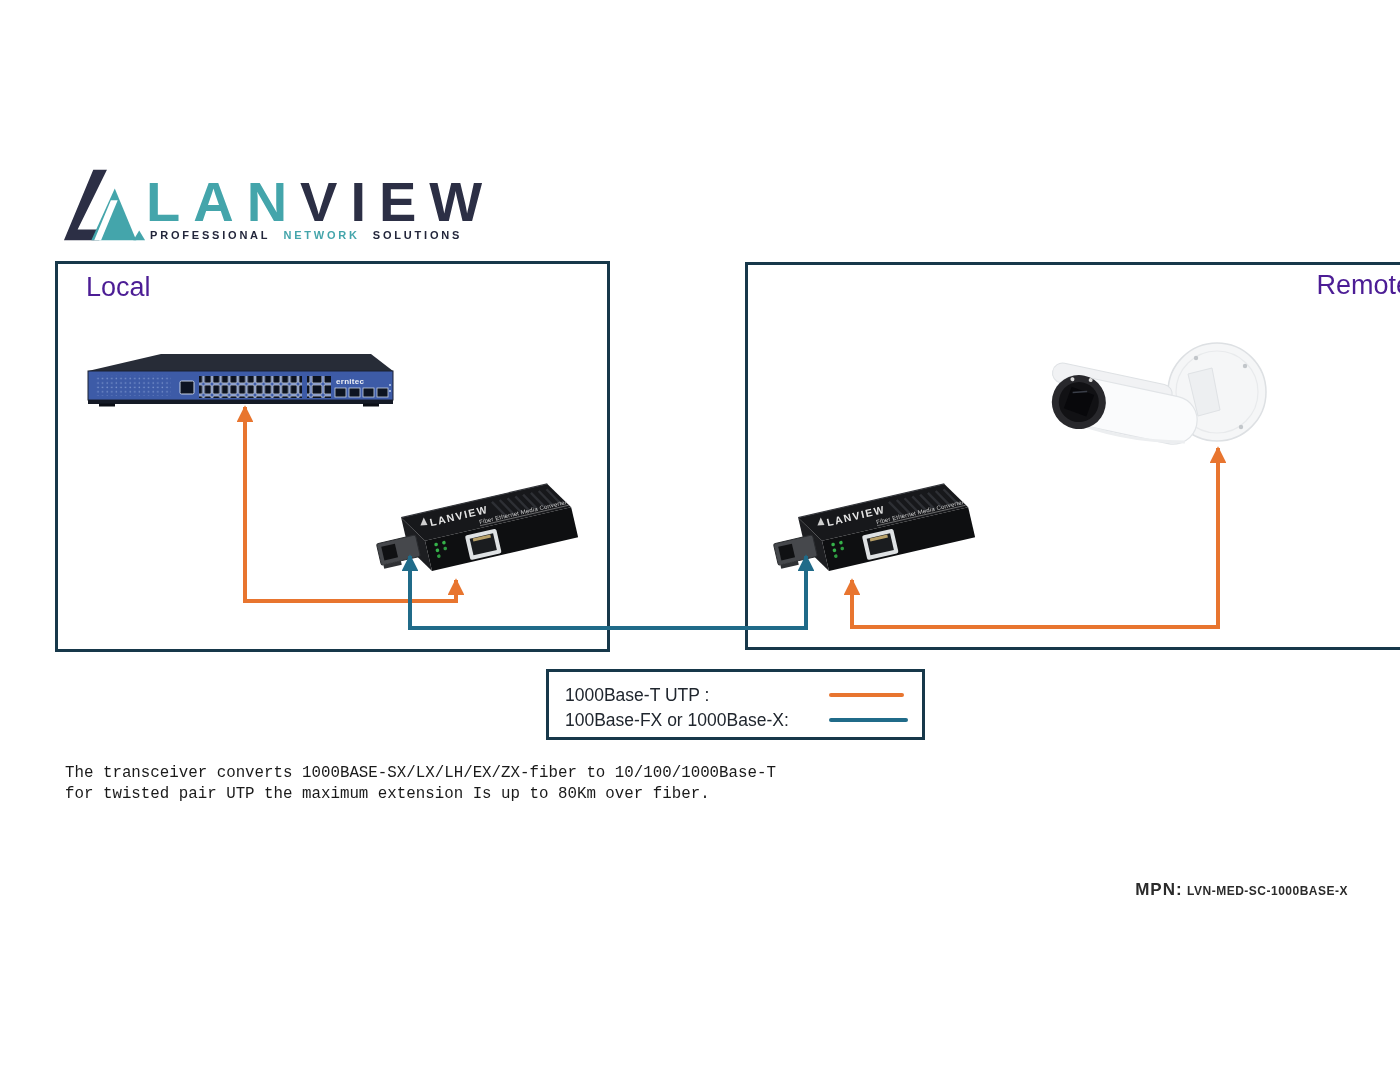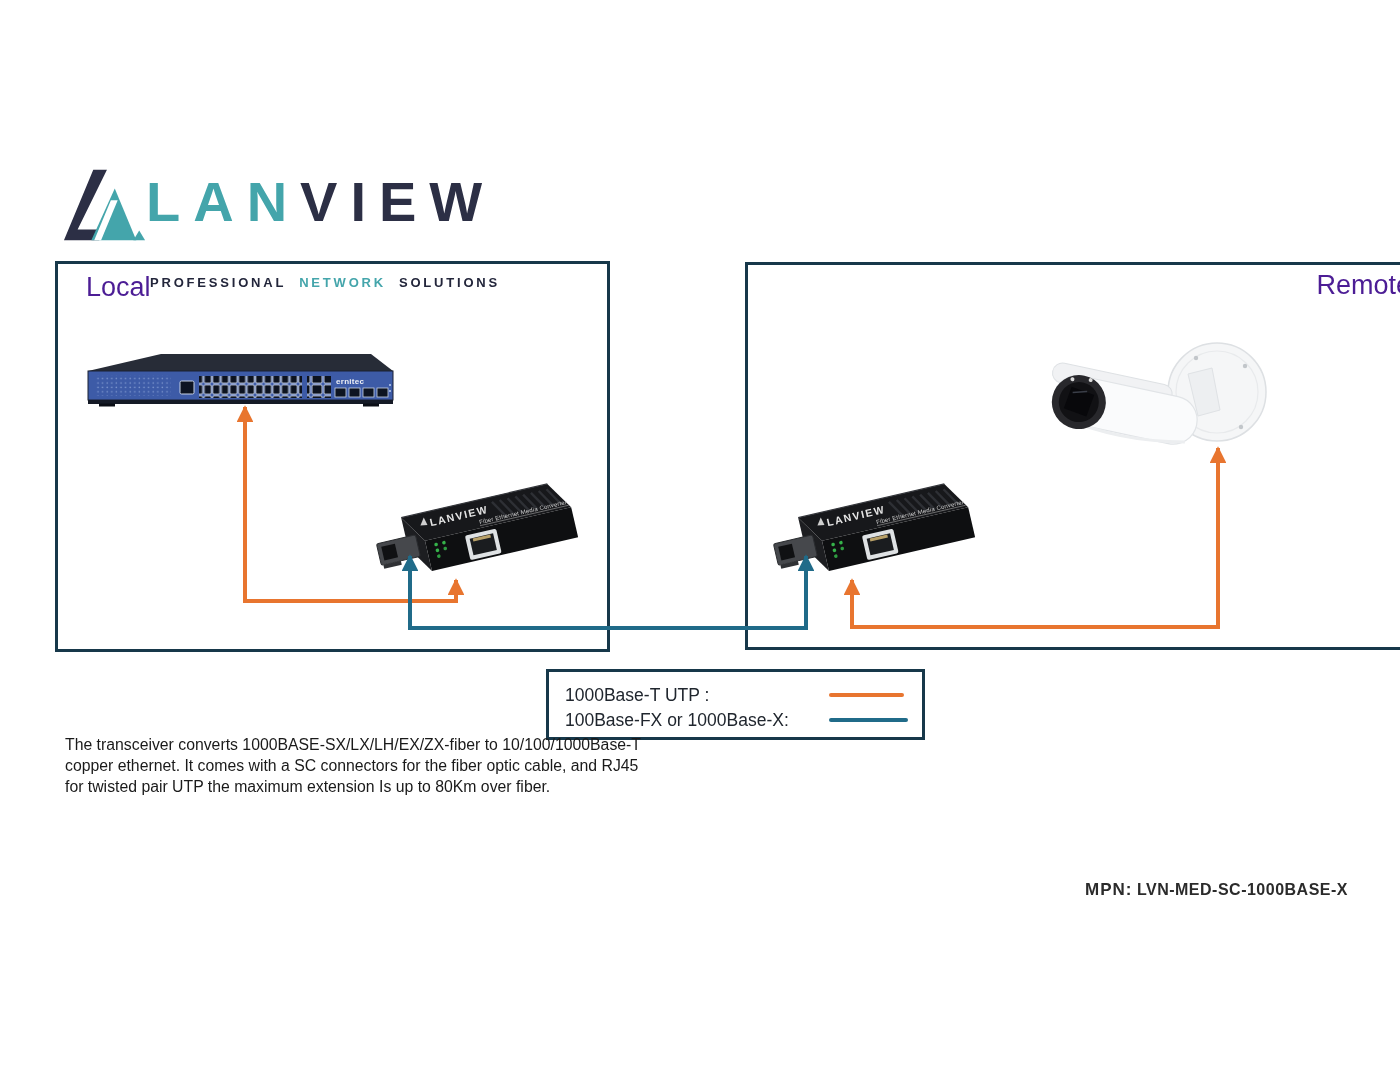--- a/index.html
+++ b/index.html
@@ -5,21 +5,21 @@
   * { margin:0; padding:0; box-sizing:border-box; }
   html,body { background:#ffffff; }
   body { font-family:"Liberation Sans", sans-serif; }
   .page { position:relative; width:1400px; height:1082px; background:#ffffff; overflow:hidden; }
 
   
   .logo-mark { position:absolute; left:62px; top:168px; width:86px; height:78px; }
   .brand-line { position:absolute; left:146px; top:174px; font-size:56px; font-weight:700; letter-spacing:13px; line-height:1; white-space:nowrap; }
   .brand-lan { color:#44A5AB; }
   .brand-view { color:#2C2F45;margin-top:40px; }
-  .tagline { position:absolute; left:150px; top:229px; font-size:13px; font-weight:700; letter-spacing:2.8px; white-space:nowrap;margin-top:46px; }
+  .tagline { position:absolute; left:150px; top:229px; font-size:11px; font-weight:700; letter-spacing:2.8px; white-space:nowrap; }
   .tagline .tg { margin-right:13px; color:#23263B; }
   .tagline .tg.teal { color:#44A5AB; }
   .tagline .tg:last-child { margin-right:0; }
 
   
   .frame { position:absolute; border:3px solid #17384A; background:transparent; }
   .frame-local { left:55px; top:261px; width:555px; height:391px; }
   .frame-remote { left:745px; top:262px; width:695px; height:388px; }
   .frame-title { position:absolute; font-size:27px; color:#4c1d95; }
   .title-local { left:28px; top:8px; }
@@ -34,24 +34,24 @@
   .connections { position:absolute; left:0; top:0; width:1400px; height:1082px; pointer-events:none; }
 
   
   .legend { position:absolute; left:546px; top:669px; width:379px; height:71px; border:3px solid #17384A; padding:11px 0 0 16px; }
   .legend-row { position:relative; height:25px; line-height:25px; font-size:17.5px; color:#20262E; white-space:nowrap; }
   .legend-swatch { position:absolute; top:10px; left:264px; height:4px; border-radius:2px; }
   .swatch-utp { width:75px; background:#E8752F; }
   .swatch-fiber { width:79px; background:#206B89; }
 
   
-  .description { position:absolute; left:65px; top:735px; font-size:15.8px; line-height:20.8px; color:#1A1A1A; }
+  .description { position:absolute; left:65px; top:763px; font-size:15.8px; line-height:20.8px; color:#1A1A1A;font-family:Liberation Mono, monospace; }
   .mpn-line { position:absolute; right:52px; top:880px; color:#2B2B2B; white-space:nowrap; }
   .mpn-label { font-size:17px; font-weight:700; letter-spacing:1px; }
-  .mpn-value { font-size:16px; font-weight:800; letter-spacing:0.5px; }
+  .mpn-value { font-size:12px; font-weight:800; letter-spacing:0.5px; }
 </style>
 </head>
 <body>
 
 <div class="page">
 
   <svg class="logo-mark" viewBox="0 0 88 78">
     <polygon points="32,1 46,1 16,62 44,62 38,73 2,73" fill="#2C2F45"></polygon>
     <polygon points="54,20 76,73 30,73" fill="#44A5AB"></polygon>
     <polygon points="50,32 57,32 40,73 33,73" fill="#ffffff"></polygon>
@@ -222,21 +222,20 @@
       <span class="legend-swatch swatch-utp"></span>
     </div>
     <div class="legend-row">
       <span>100Base-FX or 1000Base-X:</span>
       <span class="legend-swatch swatch-fiber"></span>
     </div>
   </div>
 
   <div class="description">
     <div>The transceiver converts 1000BASE-SX/LX/LH/EX/ZX-fiber to 10/100/1000Base-T</div>
-    <div>copper ethernet. It comes with a SC connectors for the fiber optic cable, and RJ45</div>
     <div>for twisted pair UTP the maximum extension Is up to 80Km over fiber.</div>
   </div>
 
   <div class="mpn-line">
     <span class="mpn-label">MPN:</span>
     <span class="mpn-value">LVN-MED-SC-1000BASE-X</span>
   </div>
 
 </div>
 

